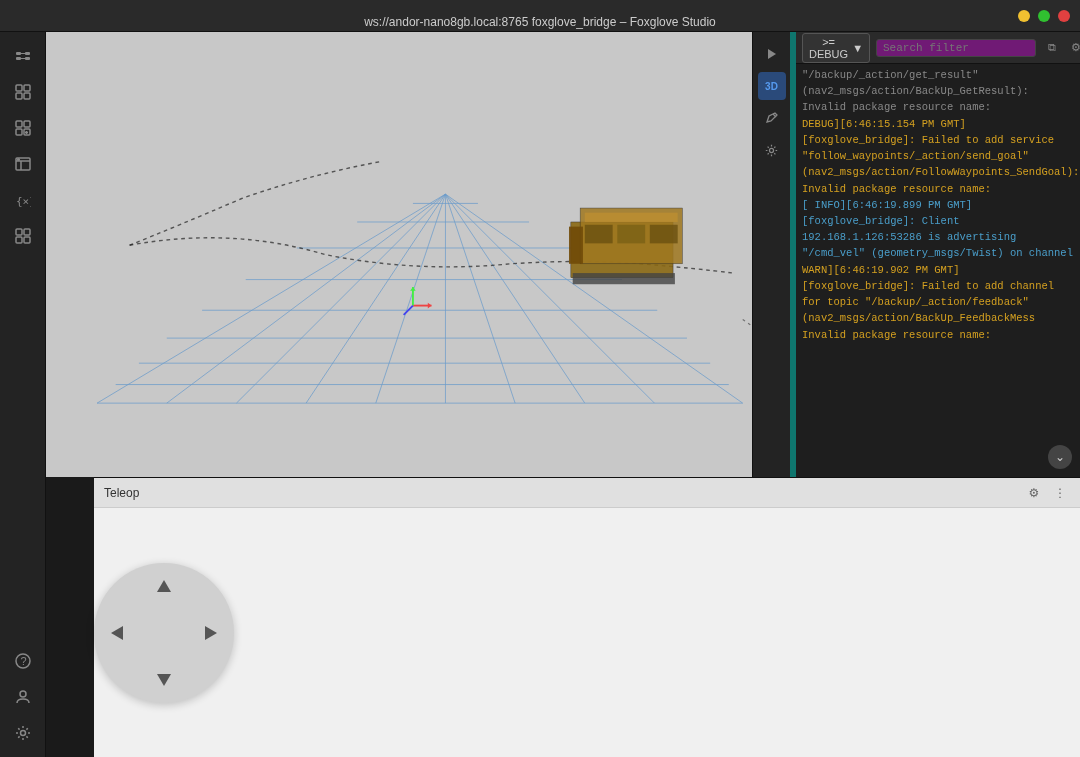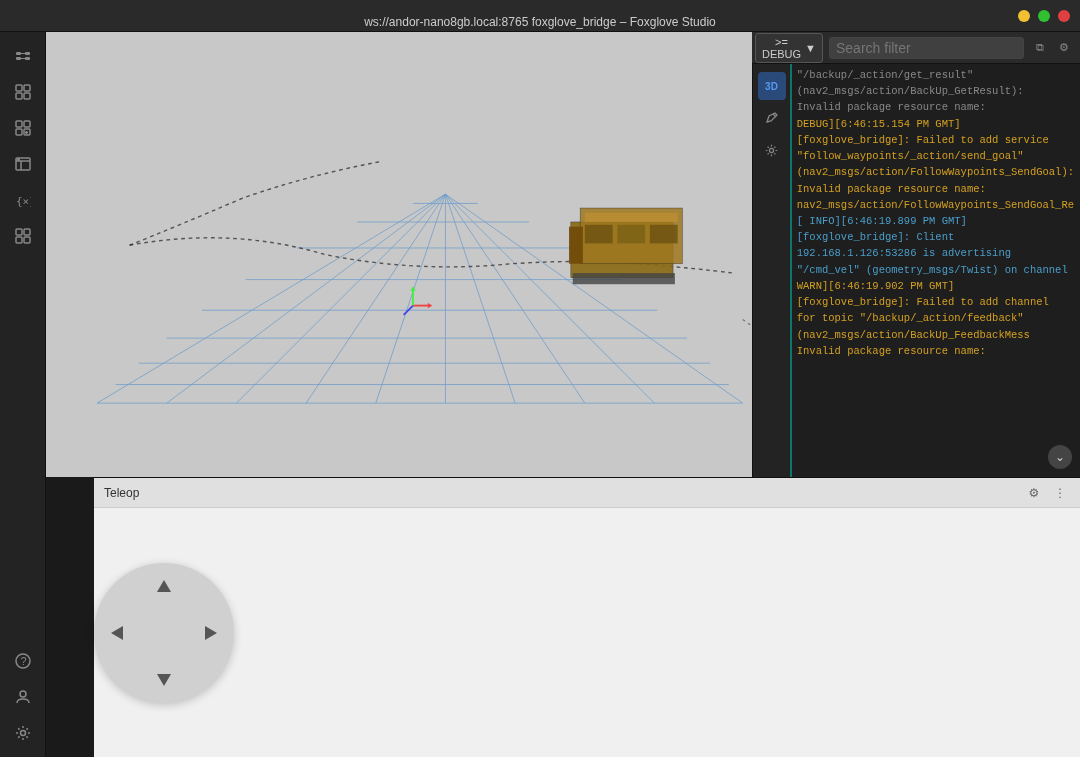--- a/index.html
+++ b/index.html
@@ -96,24 +96,23 @@
       top: 8px; left: 10px;
       font-size: 12px;
       color: #444;
       font-weight: 500;
     }
 
     
     #right-panel {
       width: 290px;
       background: #1e1e1e;
-      border-left: 2px solid #0f766e;
+      border-left: 6px solid #0f766e;
       display: flex;
       flex-direction: column;
-      align-items: flex-end;
     }
 
     
     #log-toolbar {
       height: 32px;
       background: #2a2a2a;
       border-bottom: 1px solid #111;
       display: flex;
       align-items: center;
       padding: 0 6px;
@@ -126,27 +125,28 @@
       color: #ccc;
       font-size: 11px;
       padding: 2px 6px;
       cursor: pointer;
       display: flex;
       align-items: center;
       gap: 4px;
     }
     #log-search {
       flex: 1;
-      background: #404040;
+      background: #701a75;
       border: 1px solid #444;
       border-radius: 3px;
       color: #ccc;
-      font-size: 14px;
+      font-size: 11px;
       padding: 2px 6px;
       outline: none;
+      font-family: Liberation Mono, monospace;
     }
     #log-toolbar-icons {
       display: flex; gap: 4px;
     }
     .log-toolbar-icon {
       width: 20px; height: 20px;
       display: flex; align-items: center; justify-content: center;
       color: #888; font-size: 11px; cursor: pointer;
     }
 
@@ -523,21 +523,20 @@
           <div id="log-content">
 
           <div class="log-line debug">"/backup/_action/get_result"</div>
               <div class="log-line debug">(nav2_msgs/action/BackUp_GetResult):</div>
               <div class="log-line debug">Invalid package resource name:</div>
               <div class="log-line warn">DEBUG][6:46:15.154 PM GMT]</div>
               <div class="log-line warn">[foxglove_bridge]: Failed to add service</div>
               <div class="log-line warn">"follow_waypoints/_action/send_goal"</div>
               <div class="log-line warn">(nav2_msgs/action/FollowWaypoints_SendGoal):</div>
               <div class="log-line warn">Invalid package resource name:</div>
-              <div class="log-line warn">nav2_msgs/action/FollowWaypoints_SendGoal_Re</div>
               <div class="log-line info">[ INFO][6:46:19.899 PM GMT]</div>
               <div class="log-line info">[foxglove_bridge]: Client</div>
               <div class="log-line info">192.168.1.126:53286 is advertising</div>
               <div class="log-line info">"/cmd_vel" (geometry_msgs/Twist) on channel</div>
               <div class="log-line warn">WARN][6:46:19.902 PM GMT]</div>
               <div class="log-line warn">[foxglove_bridge]: Failed to add channel</div>
               <div class="log-line warn">for topic "/backup/_action/feedback"</div>
               <div class="log-line warn">(nav2_msgs/action/BackUp_FeedbackMess</div>
               <div class="log-line warn">Invalid package resource name:</div>
             </div>

